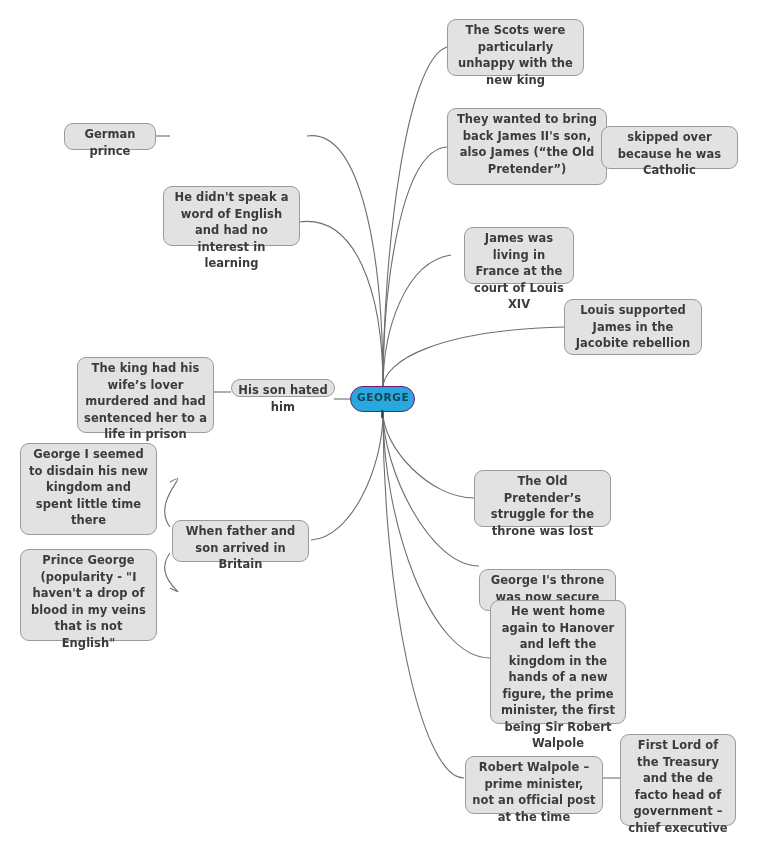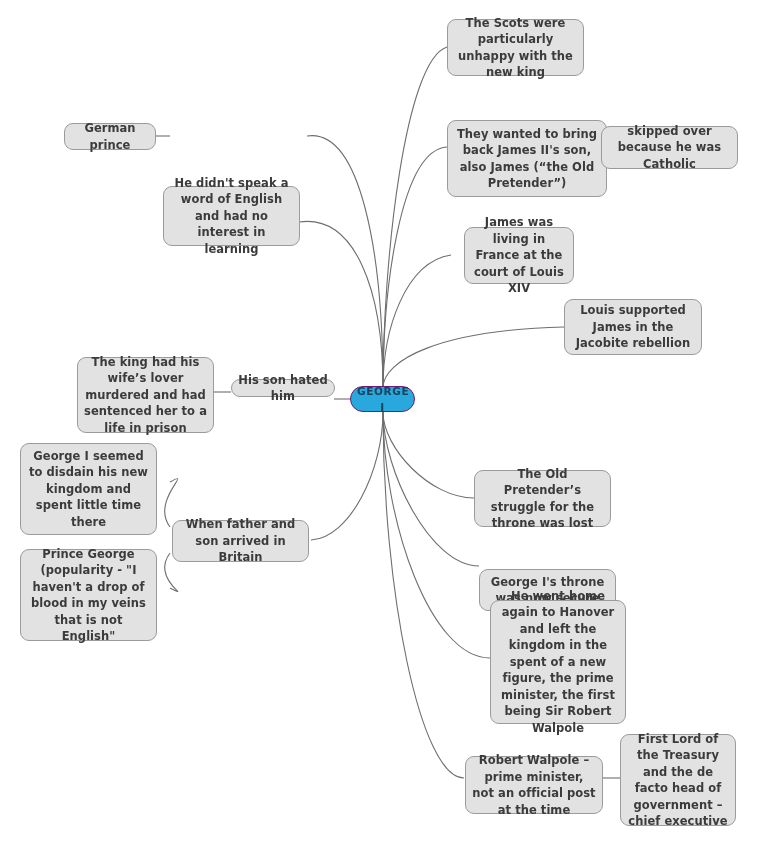--- a/index.html
+++ b/index.html
@@ -20,21 +20,21 @@
     left: 0;
     top: 0;
     width: 775px;
     height: 848px;
     pointer-events: none;
   }
   .node {
     position: absolute;
     box-sizing: border-box;
     display: flex;
-    align-items: center;
+    align-items: flex-start;
     justify-content: center;
     text-align: center;
     background: #e2e2e2;
     border: 1px solid #9b9b9b;
     border-radius: 9px;
     color: #3b3b3b;
     font-size: 11.5px;
     font-weight: bold;
     line-height: 16.5px;
     padding: 2px 6px;
@@ -95,21 +95,21 @@
 
 
   <div class="node" style="left:163px; top:186px; width:137px; height:60px;">
     <span>He didn't speak a word of English and had no interest in learning</span>
   </div>
 
   <div class="node" style="left:447px; top:19px; width:137px; height:57px;">
     <span>The Scots were particularly unhappy with the new king</span>
   </div>
 
-  <div class="node" style="left:447px; top:120px; width:160px; height:77px;">
+  <div class="node" style="left:447px; top:108px; width:160px; height:77px;">
     <span>They wanted to bring back James II's son, also James (“the Old Pretender”)</span>
   </div>
 
   <div class="node" style="left:601px; top:126px; width:137px; height:43px;">
     <span>skipped over because he was Catholic</span>
   </div>
 
   <div class="node" style="left:464px; top:227px; width:110px; height:57px;">
     <span>James was living in France at the court of Louis XIV</span>
   </div>
@@ -140,21 +140,21 @@
 
   <div class="node" style="left:474px; top:470px; width:137px; height:57px;">
     <span>The Old Pretender’s struggle for the throne was lost</span>
   </div>
 
   <div class="node" style="left:479px; top:545px; width:137px; height:42px;margin-top:24px;">
     <span>George I's throne was now secure</span>
   </div>
 
   <div class="node" style="left:490px; top:600px; width:136px; height:124px;">
-    <span>He went home again to Hanover and left the kingdom in the spent of a new figure, the prime minister, the first being Sir Robert Walpole</span>
+    <span>He went home again to Hanover and left the kingdom in the hands of a new figure, the prime minister, the first being Sir Robert Walpole</span>
   </div>
 
   <div class="node" style="left:465px; top:756px; width:138px; height:58px;">
     <span>Robert Walpole – prime minister, not an official post at the time</span>
   </div>
 
   <div class="node" style="left:620px; top:734px; width:116px; height:92px;">
     <span>First Lord of the Treasury and the de facto head of government – chief executive</span>
   </div>
 

